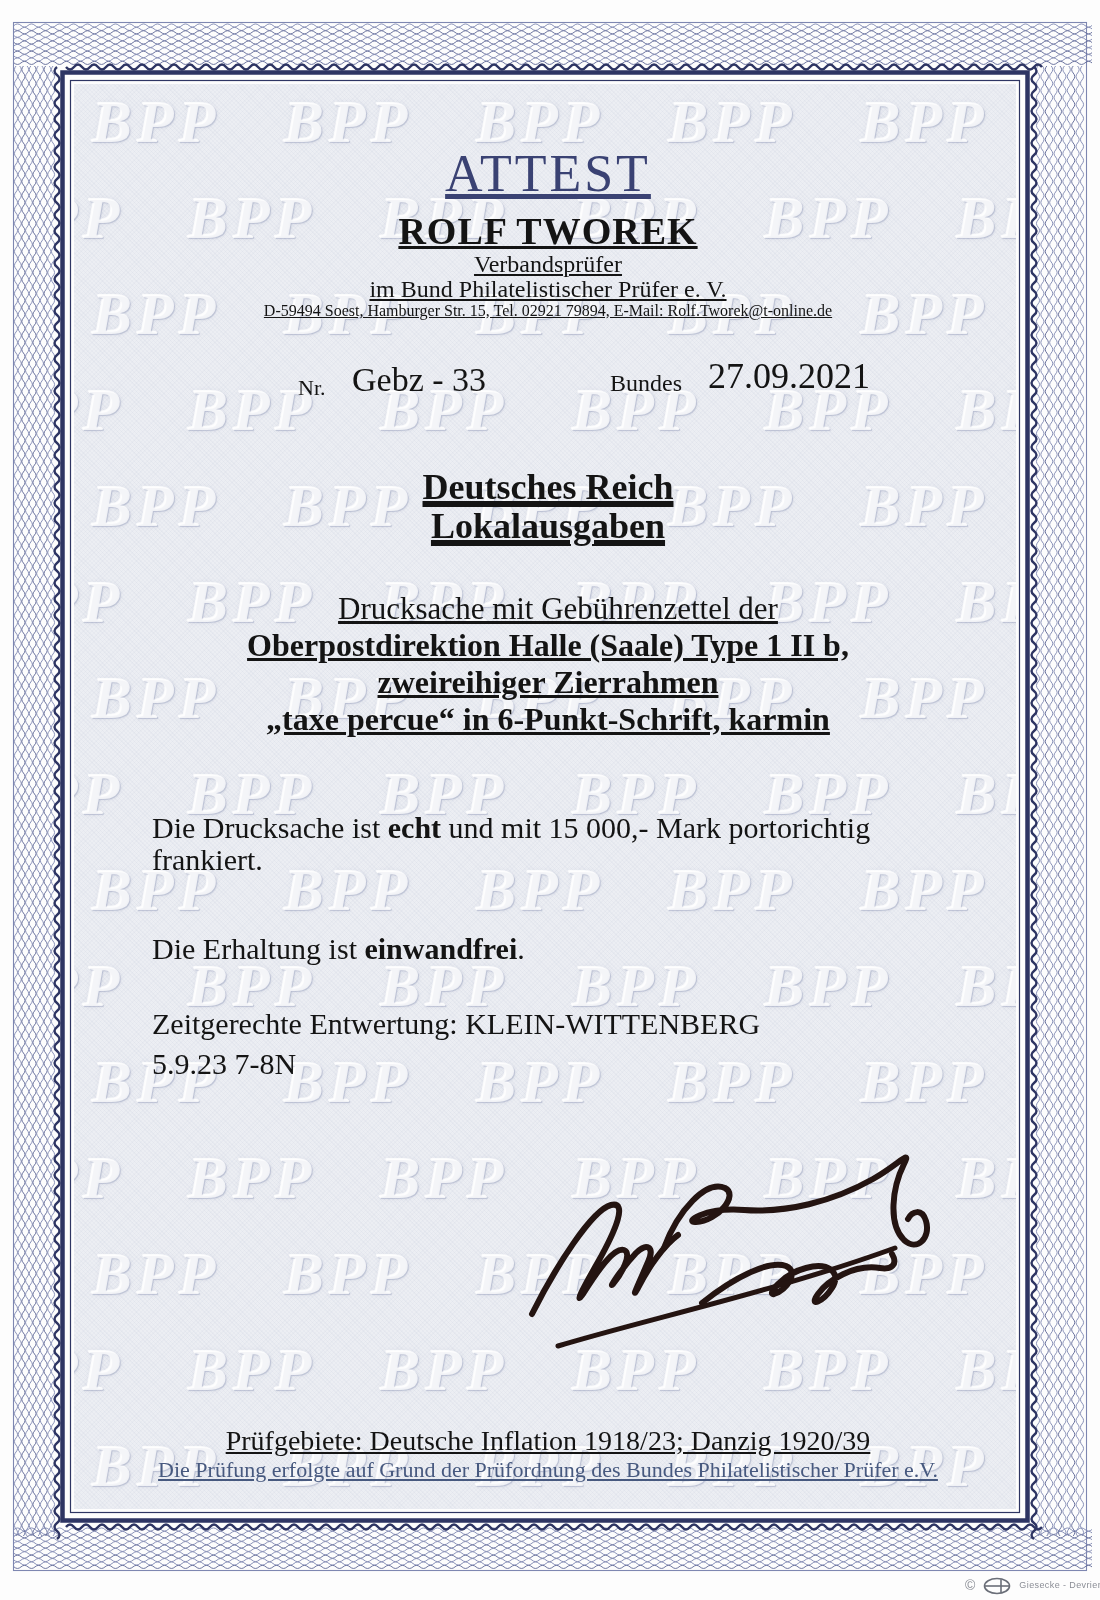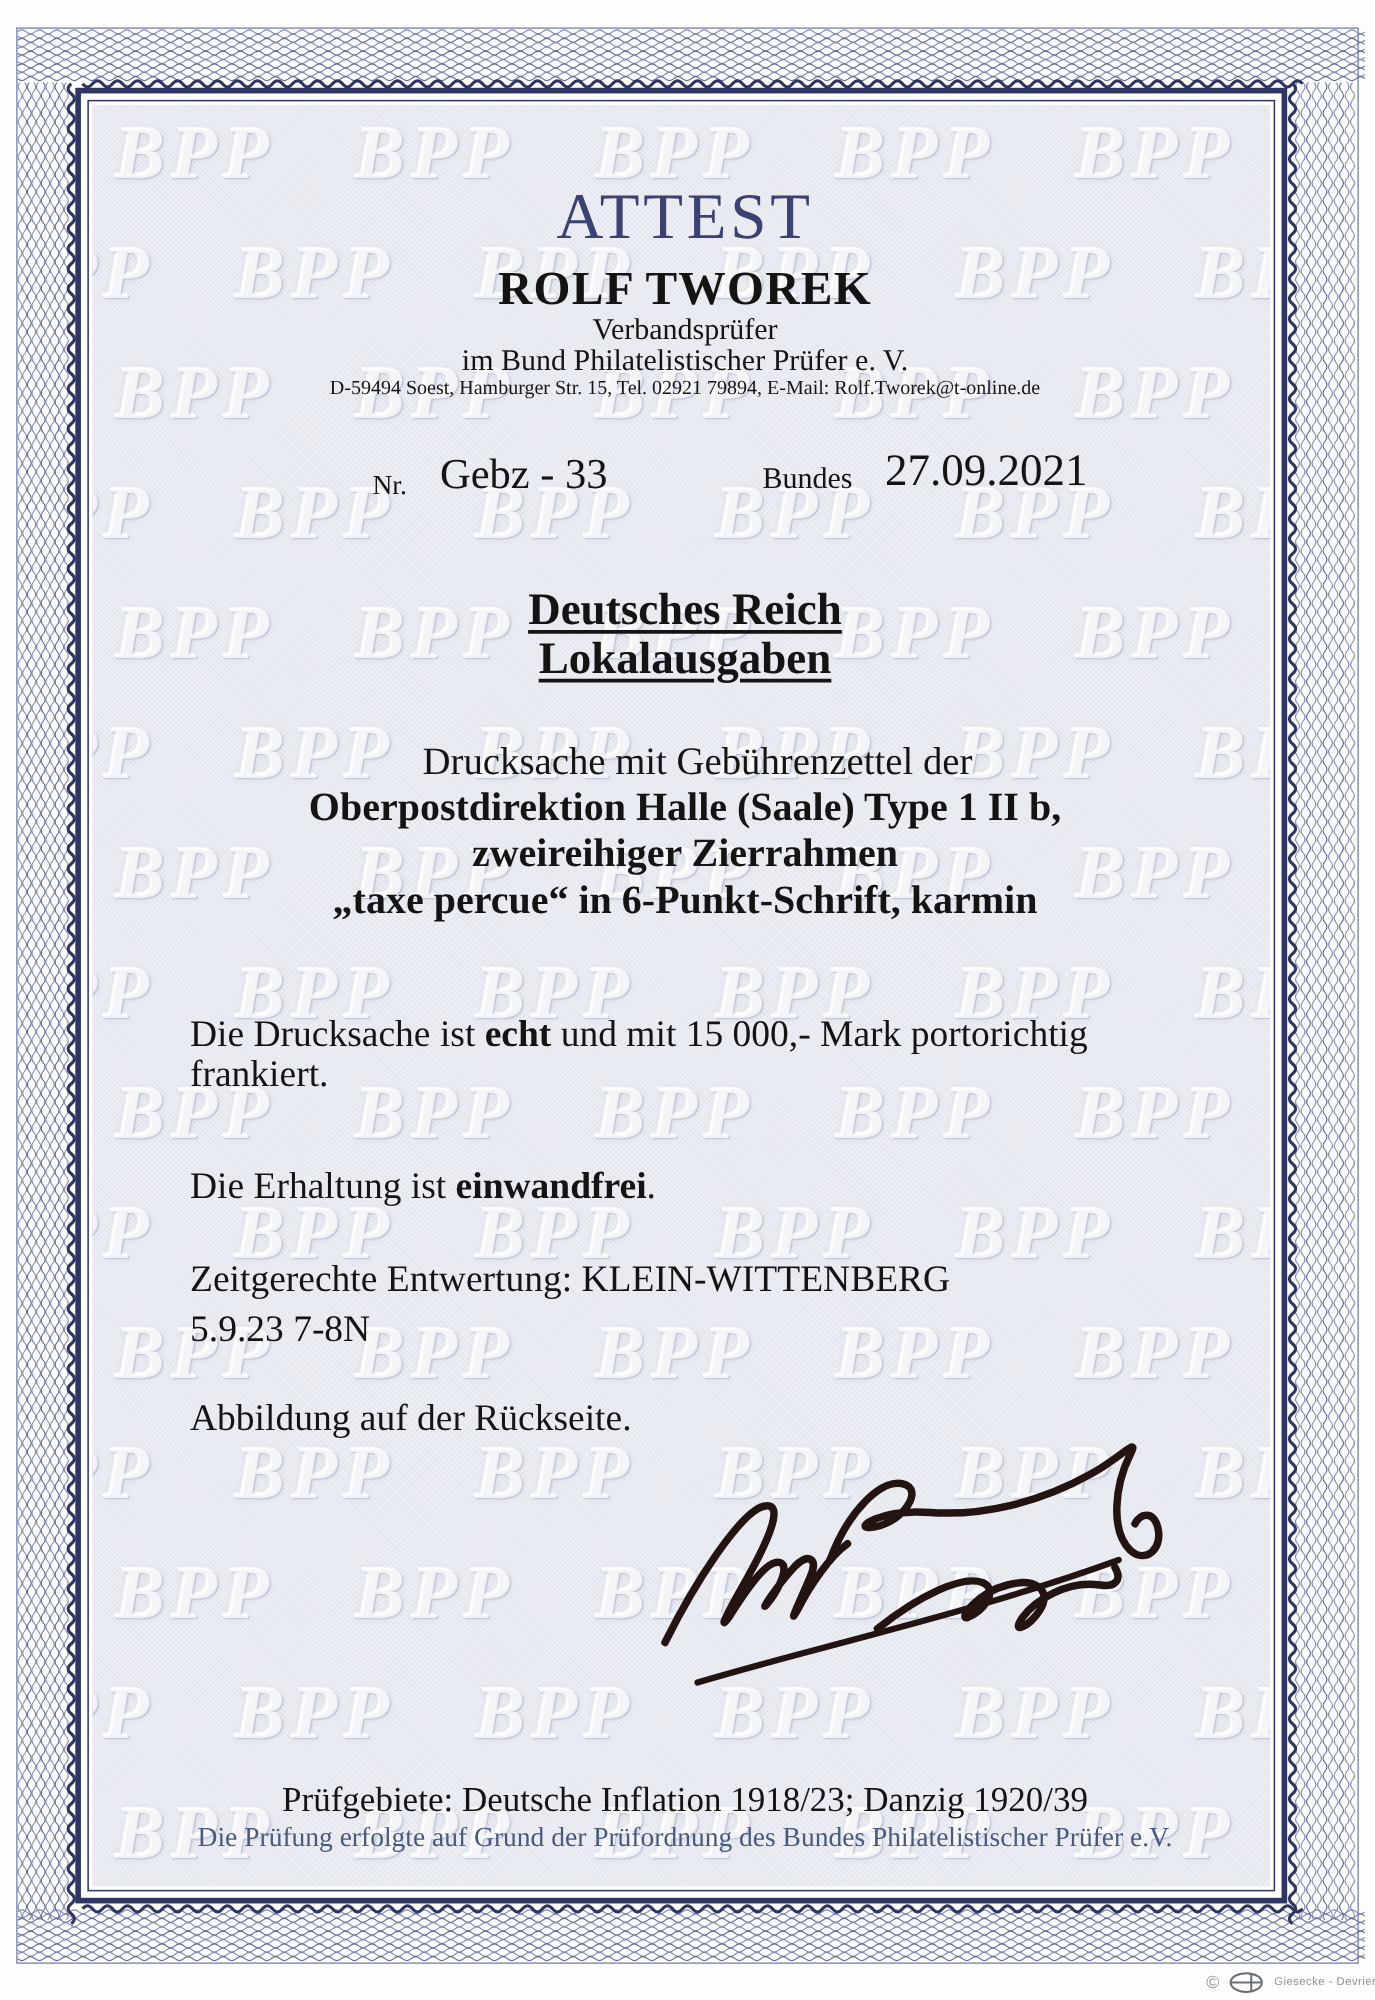--- a/index.html
+++ b/index.html
@@ -24,21 +24,21 @@
   }
   .wm-row{
     position:absolute;white-space:nowrap;
     font-style:italic;font-weight:bold;font-size:60px;letter-spacing:5px;word-spacing:46px;
     color:rgba(255,255,255,.78);
     text-shadow:1px 1px 1px rgba(148,156,186,.48), -1px -1px 1px rgba(255,255,255,.95), 0 0 5px rgba(160,168,196,.28);
     user-select:none;
   }
   .layer{position:absolute;inset:0;}
   .layer > div, .layer > span{position:absolute;line-height:1.08;}
-  .ctr{left:72px;right:76px;text-align:center;}
+  .ctr{left:72px;right:76px;text-align:center;text-decoration:underline;}
   .t-title{top:146px;font-size:52px;letter-spacing:3px;color:var(--title);}
   .t-name{top:211px;font-size:38px;font-weight:bold;letter-spacing:1px;}
   .t-role{top:252px;font-size:24px;}
   .t-assoc{top:277px;font-size:24px;}
   .t-contact{top:302px;font-size:16px;}
   .nr-label{left:298px;top:376px;font-size:22px;}
   .nr-value{left:352px;top:362px;font-size:34px;}
   .datum-label{left:610px;top:371px;font-size:24px;}
   .datum-value{left:708px;top:357px;font-size:36px;}
   .subject{top:468px;font-size:36px;font-weight:bold;line-height:41px;}
@@ -168,21 +168,20 @@
     <div class="ctr desc-b desc-b1">Oberpostdirektion Halle (Saale) Type 1 II b,</div>
     <div class="ctr desc-b desc-b2">zweireihiger Zierrahmen</div>
     <div class="ctr desc-b desc-b3">„taxe percue“ in 6-Punkt-Schrift, karmin</div>
 
     <div class="para p1"><span>Die Drucksache ist </span><span class="bold">echt</span><span> und mit 15 000,- Mark portorichtig frankiert.</span></div>
 
     <div class="para p2"><span>Die Erhaltung ist </span><span class="bold">einwandfrei</span><span>.</span></div>
 
     <div class="para p3a">Zeitgerechte Entwertung: KLEIN-WITTENBERG</div>
     <div class="para p3b">5.9.23 7-8N</div>
-    <div class="para p4">Abbildung auf der Rückseite.</div>
 
     <svg class="signature-svg" width="520" height="240" viewBox="0 0 520 240">
       <g fill="none" stroke="#241411" stroke-width="6" stroke-linecap="round" stroke-linejoin="round">
         <path d="M92 196 C116 148 152 92 171 87 C188 83 176 112 158 144 C142 172 134 188 143 176 C158 152 174 129 184 132 C193 135 181 157 173 166 C168 172 181 151 196 135 C207 124 215 129 208 144 C199 165 190 184 198 170 C208 150 224 127 238 117"></path>
         <path d="M224 130 C238 92 266 62 285 70 C299 77 278 103 256 104 C243 105 264 89 304 92 C346 95 392 84 433 61 C458 47 472 30 464 46 C452 70 448 106 464 122 C477 134 491 120 486 103 C482 90 472 93 468 101"></path>
         <path d="M262 185 C296 158 330 142 346 148 C360 154 346 172 334 176 C326 178 342 156 366 150 C388 144 402 154 392 170 C383 184 368 190 378 176 C388 162 414 146 440 150 C452 152 458 146 452 136"></path>
         <path stroke-width="5" d="M118 228 C200 203 340 172 455 130"></path>
       </g>
     </svg>
 

